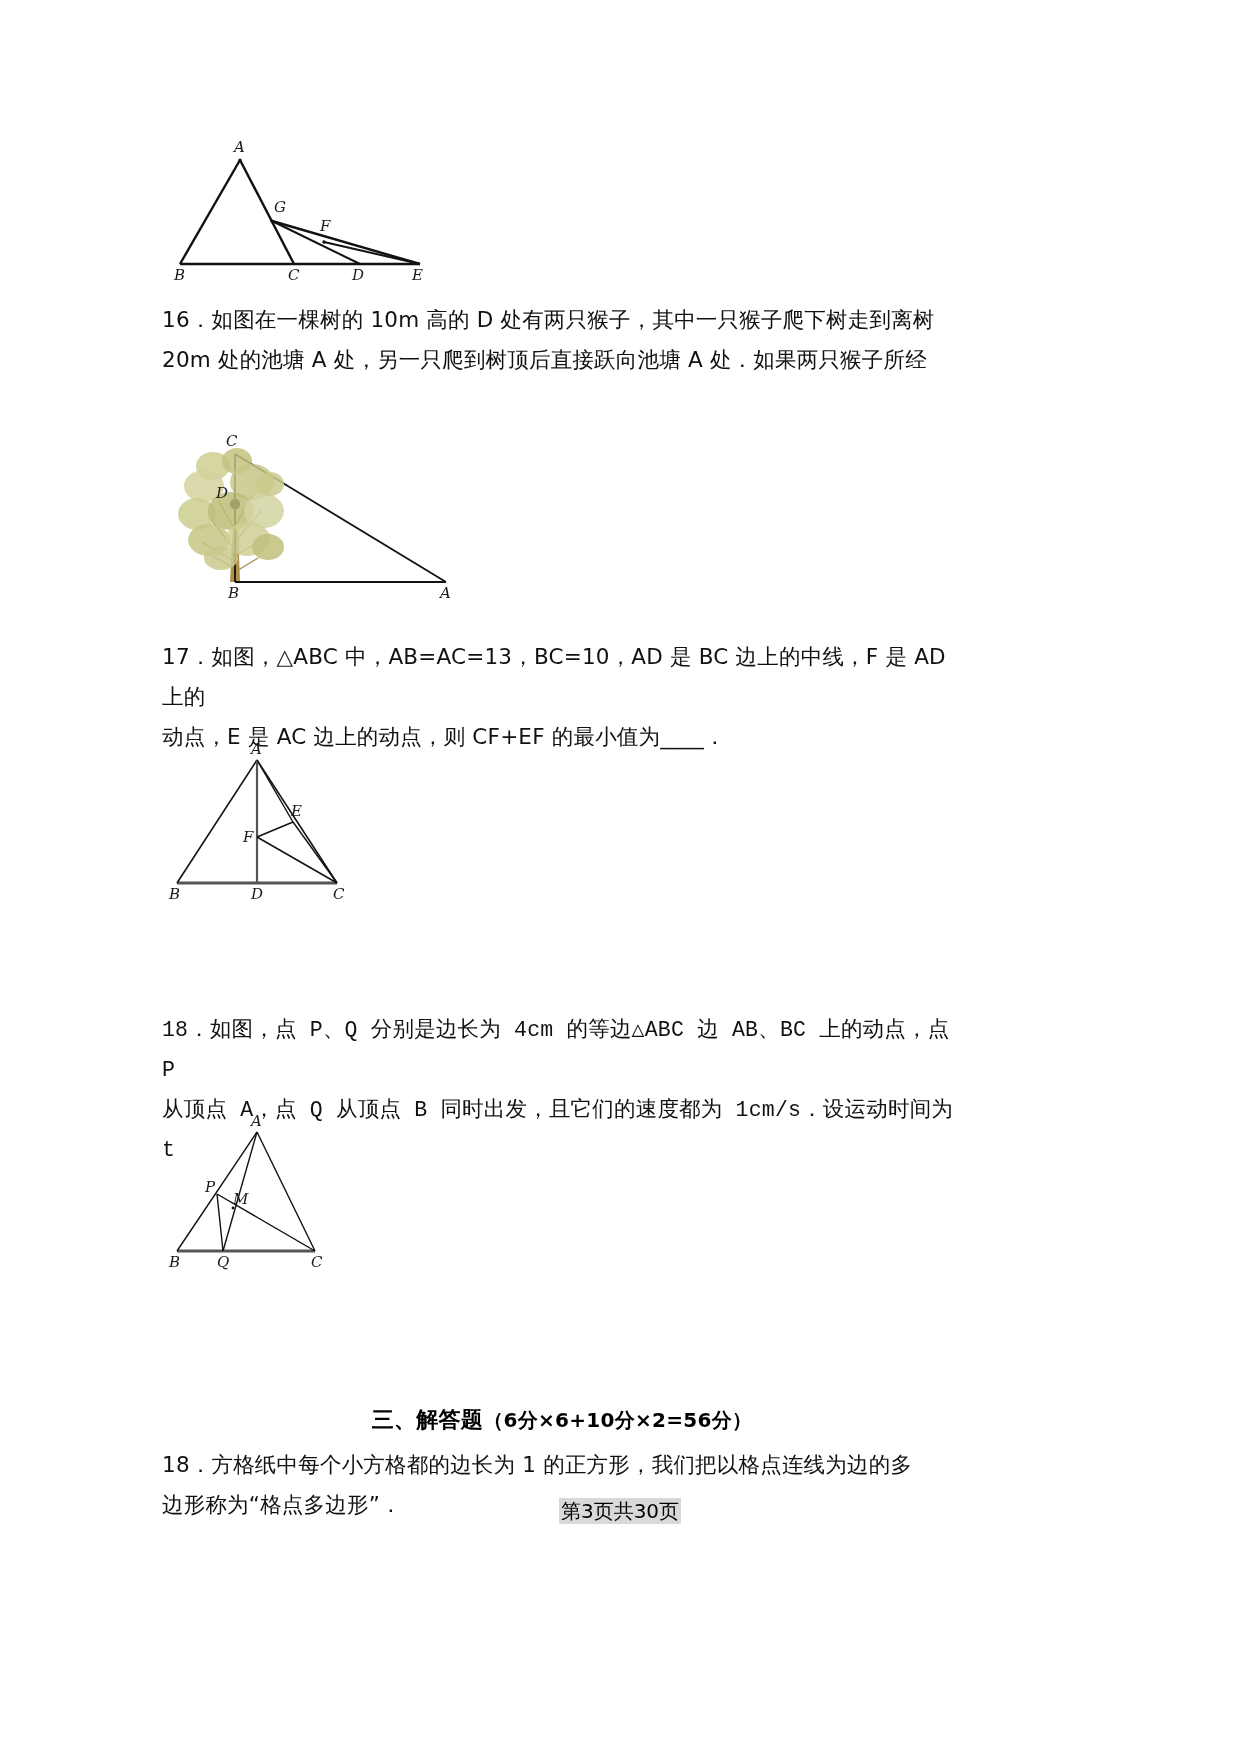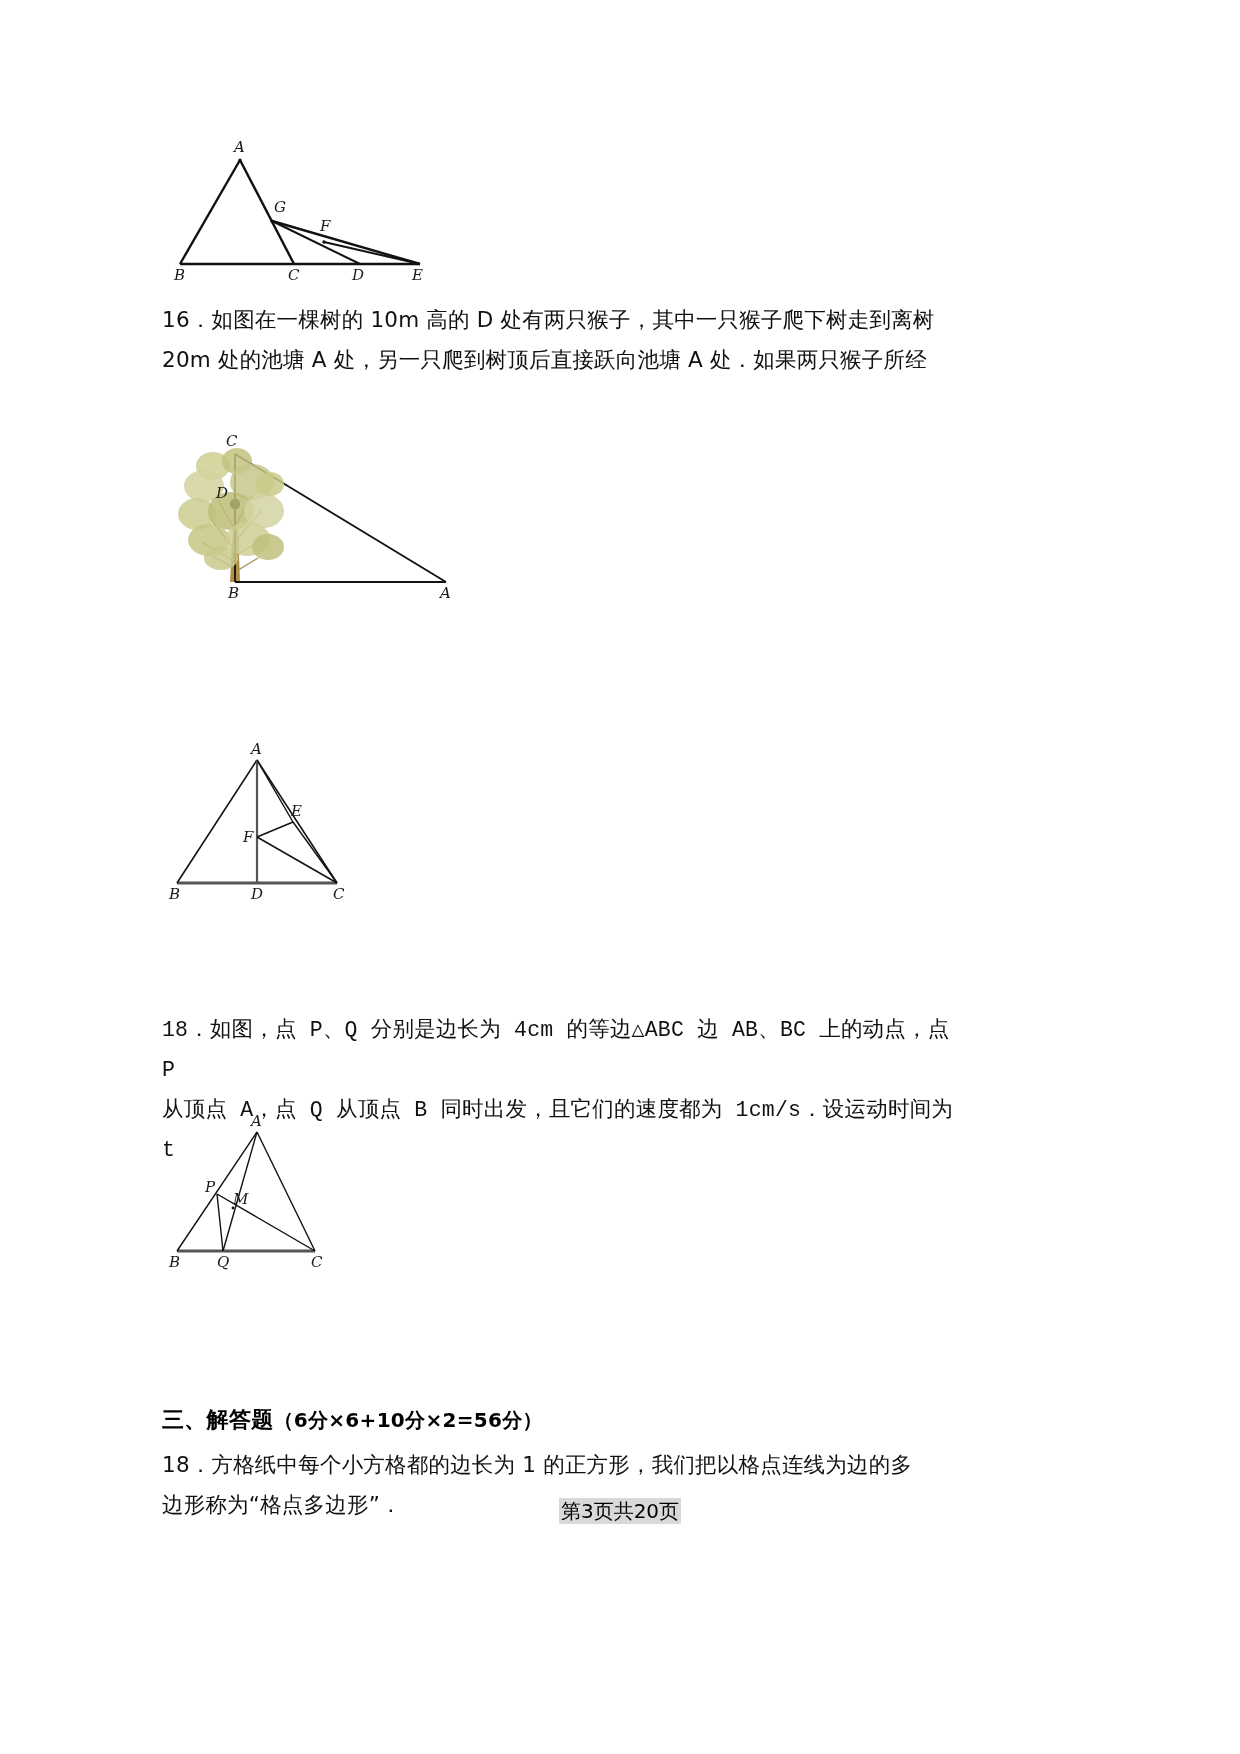--- a/index.html
+++ b/index.html
@@ -166,20 +166,24 @@
 
       <circle cx="57" cy="74" r="5.2" fill="#111"></circle>
     </svg>
 
     <span class="fig-label" style="left:48px; top:4px;">C</span>
     <span class="fig-label" style="left:38px; top:56px;">D</span>
     <span class="fig-label" style="left:50px; top:156px;">B</span>
     <span class="fig-label" style="left:262px; top:156px;">A</span>
   </div>
 
+  <div class="content" style="top:637px;">
+    <div class="qline qblock">17．如图，△ABC 中，AB=AC=13，BC=10，AD 是 BC 边上的中线，F 是 AD 上的</div>
+    <div class="qline qblock">动点，E 是 AC 边上的动点，则 CF+EF 的最小值为____．</div>
+  </div>
 
   <div class="figure" style="position:absolute; left:165px; top:750px; width:200px; height:150px;">
     <svg width="200" height="150" viewBox="0 0 200 150">
 
       <line x1="12" y1="133" x2="172" y2="133" stroke="#555" stroke-width="2.8"></line>
 
       <line x1="12" y1="133" x2="92" y2="10" stroke="#111" stroke-width="1.6"></line>
 
       <line x1="92" y1="10" x2="172" y2="133" stroke="#111" stroke-width="1.6"></line>
 
@@ -226,28 +230,28 @@
       <circle cx="68" cy="88" r="1.4" fill="#111"></circle>
     </svg>
     <span class="fig-label" style="left:86px; top:-6px;">A</span>
     <span class="fig-label" style="left:40px; top:60px;">P</span>
     <span class="fig-label" style="left:68px; top:72px;">M</span>
     <span class="fig-label" style="left:4px; top:135px;">B</span>
     <span class="fig-label" style="left:52px; top:135px;">Q</span>
     <span class="fig-label" style="left:146px; top:135px;">C</span>
   </div>
 
-  <div class="content" style="top:1400px;">
+  <div class="content" style="top:1400px;text-align:center;">
     <div class="section-head">
       <span>三、解答题</span><span class="sub">（6分×6+10分×2=56分）</span>
     </div>
   </div>
 
   <div class="content" style="top:1445px;">
     <div class="qline qblock">18．方格纸中每个小方格都的边长为 1 的正方形，我们把以格点连线为边的多</div>
     <div class="qline qblock">边形称为“格点多边形”．</div>
   </div>
 
   <div class="footer">
-    <span class="hl"><span>第</span><span>3</span><span>页共</span><span>20</span><span>页</span></span>
+    <span class="hl"><span>第</span><span>3</span><span>页共</span><span>30</span><span>页</span></span>
   </div>
 
 </div>
 
 </body></html>

